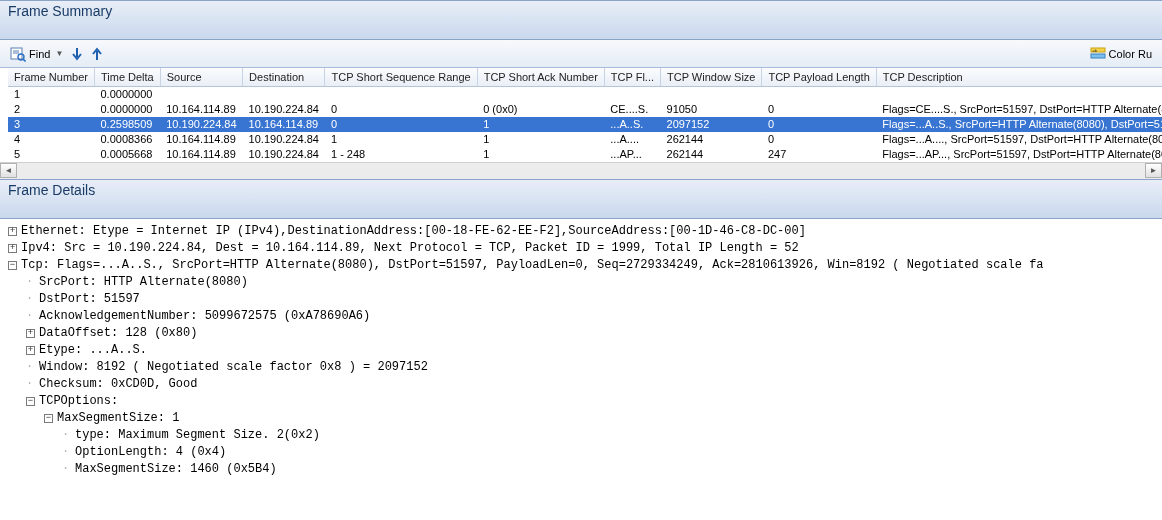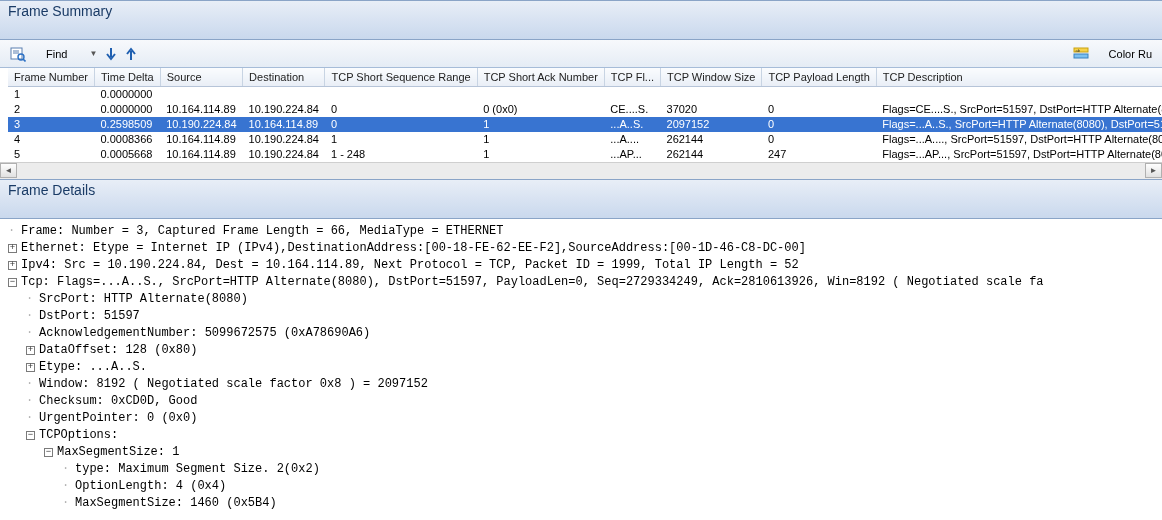--- a/index.html
+++ b/index.html
@@ -11,21 +11,21 @@
     border-left: none; border-right: none;
     height: 40px; line-height: 20px;
     padding-left: 8px; font-size: 14px; color: #1a3b66;
   }
 
   .toolbar {
     background: linear-gradient(#f7f9fc, #e5ecf5);
     border-bottom: 1px solid #a6bcd8;
     height: 28px; display: flex; align-items: center; padding: 0 6px;
   }
-  .tb-btn { display: flex; align-items: center; gap: 20px; padding: 2px 4px; cursor: pointer; }
+  .tb-btn { display: flex; align-items: center; gap: 3px; padding: 2px 4px; cursor: pointer; }
   .icn { display: inline-block; }
   .drop-arrow { font-size: 8px; color: #555; margin-left: 2px; }
   .spacer { flex: 1 1 auto; }
 
   .grid { width: 100%; overflow-x: auto; margin-left: 8px; }
   .grid table { border-collapse: collapse; min-width: 1160px; table-layout: fixed; }
   .grid th {
     background: linear-gradient(#fafcfe, #e9eef6);
     border-right: 1px solid #c8d4e3; border-bottom: 1px solid #b6c4d8;
     font-weight: normal; text-align: left; padding: 3px 6px; font-size: 11px; color: #222;
@@ -153,21 +153,21 @@
           <td></td>
         </tr>
         <tr>
           <td>2</td>
           <td>0.0000000</td>
           <td>10.164.114.89</td>
           <td>10.190.224.84</td>
           <td>0</td>
           <td>0 (0x0)</td>
           <td>CE....S.</td>
-          <td>37020</td>
+          <td>91050</td>
           <td>0</td>
           <td>Flags=CE....S., SrcPort=51597, DstPort=HTTP Alternate(8080),</td>
         </tr>
         <tr class="row-sel">
           <td>3</td>
           <td>0.2598509</td>
           <td>10.190.224.84</td>
           <td>10.164.114.89</td>
           <td>0</td>
           <td>1</td>
@@ -207,30 +207,28 @@
   <div class="arrow">◄</div>
   <div class="track"></div>
   <div class="arrow">►</div>
 </div>
 
 <div class="panel-header">
   <span>Frame Details</span>
 </div>
 
 <div class="details tree" id="tree">
-    <div class="node l0"><span class="guide">·</span><span>Frame: Number = 3, Captured Frame Length = 66, MediaType = ETHERNET</span></div>
     <div class="node l0"><span class="box">+</span><span>Ethernet: Etype = Internet IP (IPv4),DestinationAddress:[00-18-FE-62-EE-F2],SourceAddress:[00-1D-46-C8-DC-00]</span></div>
     <div class="node l0"><span class="box">+</span><span>Ipv4: Src = 10.190.224.84, Dest = 10.164.114.89, Next Protocol = TCP, Packet ID = 1999, Total IP Length = 52</span></div>
     <div class="node l0"><span class="box">−</span><span>Tcp: Flags=...A..S., SrcPort=HTTP Alternate(8080), DstPort=51597, PayloadLen=0, Seq=2729334249, Ack=2810613926, Win=8192 ( Negotiated scale fa</span></div>
     <div class="node l1"><span class="guide">·</span><span>SrcPort: HTTP Alternate(8080)</span></div>
     <div class="node l1"><span class="guide">·</span><span>DstPort: 51597</span></div>
     <div class="node l1"><span class="guide">·</span><span>AcknowledgementNumber: 5099672575 (0xA78690A6)</span></div>
     <div class="node l1"><span class="box">+</span><span>DataOffset: 128 (0x80)</span></div>
     <div class="node l1"><span class="box">+</span><span>Etype: ...A..S.</span></div>
     <div class="node l1"><span class="guide">·</span><span>Window: 8192 ( Negotiated scale factor 0x8 ) = 2097152</span></div>
     <div class="node l1"><span class="guide">·</span><span>Checksum: 0xCD0D, Good</span></div>
-    <div class="node l1"><span class="guide">·</span><span>UrgentPointer: 0 (0x0)</span></div>
     <div class="node l1"><span class="box">−</span><span>TCPOptions:</span></div>
     <div class="node l2"><span class="box">−</span><span>MaxSegmentSize: 1</span></div>
     <div class="node l3"><span class="guide">·</span><span>type: Maximum Segment Size. 2(0x2)</span></div>
     <div class="node l3"><span class="guide">·</span><span>OptionLength: 4 (0x4)</span></div>
     <div class="node l3"><span class="guide">·</span><span>MaxSegmentSize: 1460 (0x5B4)</span></div>
   </div>
 
 </body></html>

